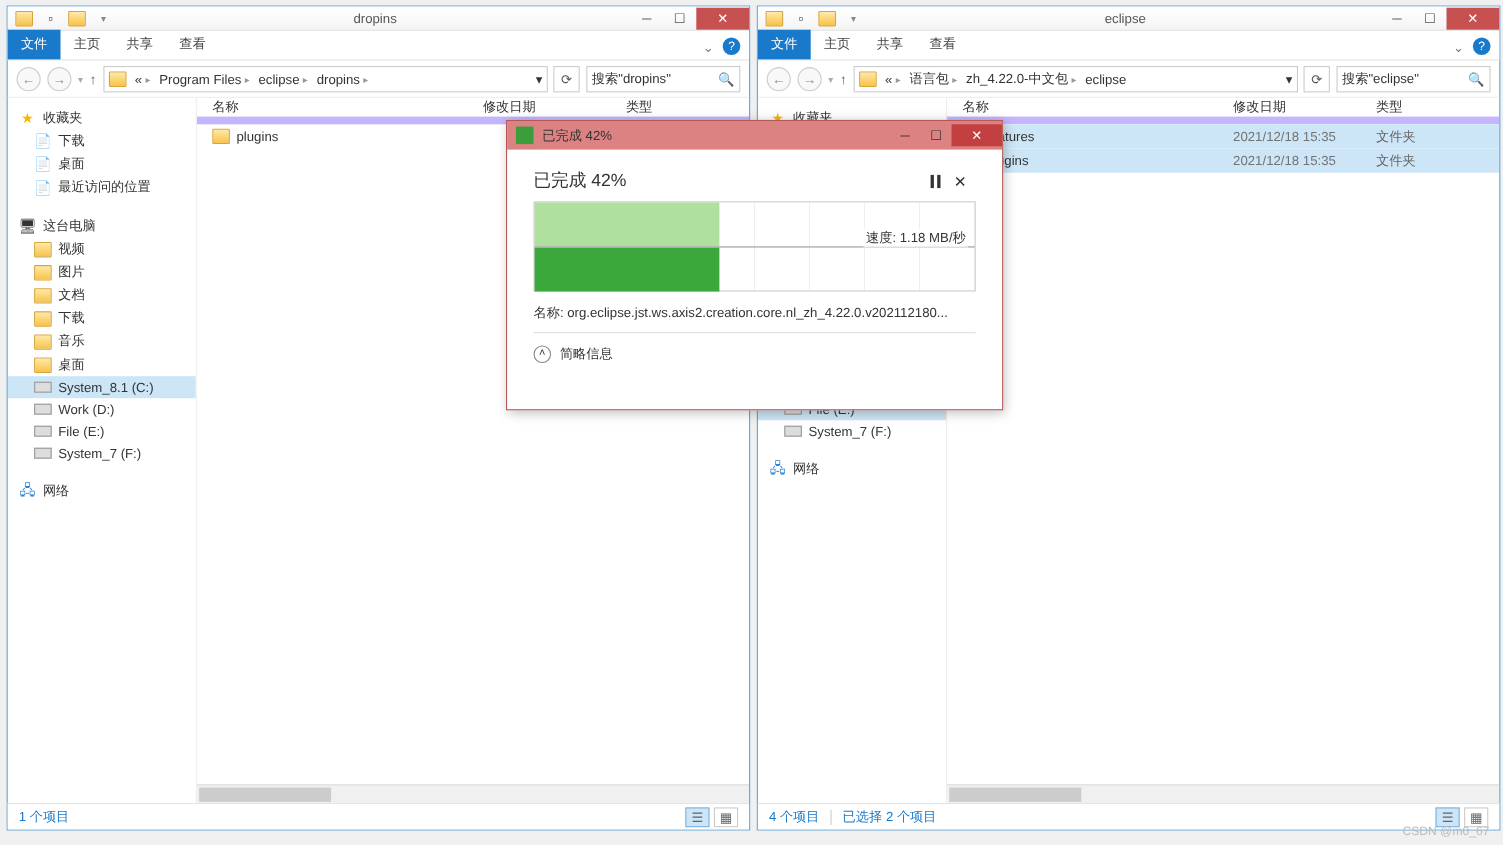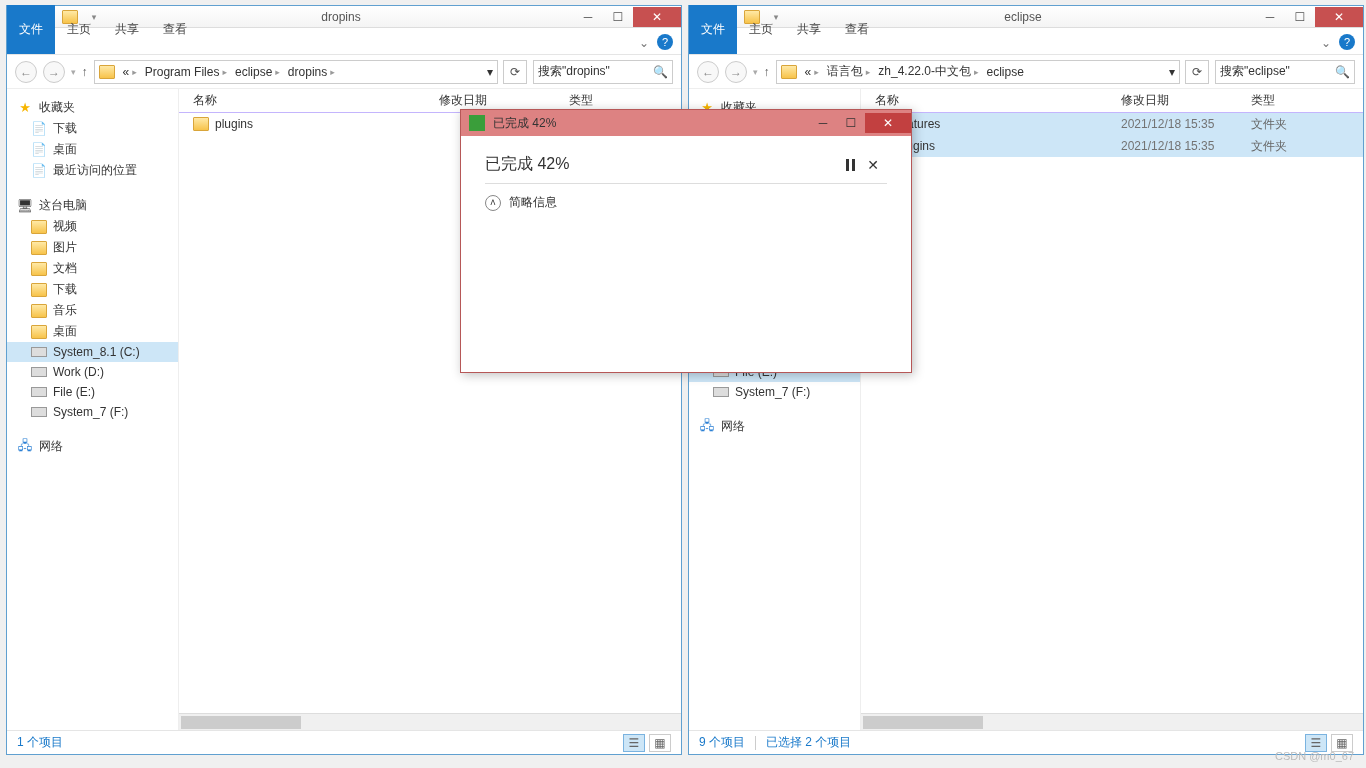--- a/index.html
+++ b/index.html
@@ -8,21 +8,21 @@
 #win-left{left:6px}
 #win-right{left:688px}
 .titlebar{height:22px;background:linear-gradient(#fff,#f4f4f4);display:flex;align-items:center;border-bottom:1px solid #ddd}
 .titlebar .qat{display:flex;gap:2px;padding:0 4px}
 .qat-ico{width:22px;height:18px;display:flex;align-items:center;justify-content:center}
 .titlebar .title{flex:1;text-align:center;color:#555}
 .win-controls{display:flex}
 .win-btn{width:30px;height:20px;display:flex;align-items:center;justify-content:center;color:#555}
 .win-btn.close{background:#c75050;color:#fff;width:48px}
 .ribbon{height:27px;background:#fff;display:flex;align-items:flex-end;border-bottom:1px solid #e5e5e5}
-.ribbon .tab{padding:16px 12px;color:#444}
+.ribbon .tab{padding:5px 12px;color:#444}
 .ribbon .tab.file{background:#1979ca;color:#fff}
 .ribbon .spacer{flex:1}
 .ribbon .chev{padding:4px 8px;color:#777}
 .ribbon .help{width:16px;height:16px;border-radius:8px;background:#1979ca;color:#fff;display:flex;align-items:center;justify-content:center;margin:0 8px 4px 0;font-size:11px}
 .addr-row{height:34px;display:flex;align-items:center;gap:6px;padding:0 8px;border-bottom:1px solid #eee}
 .nav-btn{width:22px;height:22px;border:1px solid #ccc;border-radius:11px;display:flex;align-items:center;justify-content:center;color:#888;background:#f8f8f8}
 .addr-box{flex:1;height:24px;border:1px solid #ccc;display:flex;align-items:center;overflow:hidden}
 .addr-seg{padding:0 4px;display:flex;align-items:center;gap:3px;white-space:nowrap}
 .addr-seg .tri{font-size:9px;color:#999}
 .folder-ico{width:16px;height:14px;background:linear-gradient(#ffe9a6,#f7c34a);border:1px solid #d9a53a;border-radius:1px;display:inline-block}
@@ -30,21 +30,21 @@
 .search-box{width:140px;height:24px;border:1px solid #ccc;display:flex;align-items:center;padding:0 4px;color:#888}
 .search-box .mag{margin-left:auto;color:#666}
 .body-row{flex:1;display:flex;overflow:hidden}
 .nav-pane{width:172px;border-right:1px solid #eee;overflow:auto;padding:8px 0}
 .nav-group{margin-bottom:14px}
 .nav-item{display:flex;align-items:center;gap:6px;padding:2px 10px 2px 24px;white-space:nowrap}
 .nav-item.hdr{padding-left:10px;font-weight:400}
 .nav-item.sel{background:#cde6f7}
 .nav-ico{width:16px;height:16px;display:flex;align-items:center;justify-content:center;font-size:13px}
 .file-pane{flex:1;display:flex;flex-direction:column;overflow:hidden}
-.col-headers{display:flex;height:24px;border-bottom:1px solid #c4b5fd;align-items:center;color:#555}
+.col-headers{display:flex;height:24px;border-bottom:7px solid #c4b5fd;color:#555}
 .col-name{width:260px;padding-left:14px}
 .col-date{width:130px}
 .col-type{flex:1}
 .file-list{flex:1;overflow:auto}
 .file-row{display:flex;align-items:center;height:22px}
 .file-row .fname{width:260px;padding-left:14px;display:flex;gap:6px}
 .file-row .fdate{width:130px;color:#737373}
 .file-row .ftype{flex:1;color:#666}
 .file-row.sel{background:#cde6f7}
 .hscroll{height:17px;background:#f0f0f0;border-top:1px solid #ddd;display:flex;align-items:center}
@@ -334,21 +334,21 @@
             <div class="fdate">2021/12/18 15:35</div>
             <div class="ftype">文件夹</div>
           </div>
         </div>
       <div class="hscroll">
           <div class="thumb"></div>
         </div>
     </div>
   </div>
   <div class="statusbar">
-    <span class="txt">9 个项目</span>
+    <span class="txt">4 个项目</span>
     <span style="width:1px;height:14px;background:#ccc;margin:0 10px"></span>
     <span class="txt">已选择 2 个项目</span>
     <div class="right">
       <div class="view-btn active">☰</div>
       <div class="view-btn">▦</div>
     </div>
   </div>
 </div>
 
 <div class="copy-dialog">
@@ -361,20 +361,27 @@
   </div>
   <div class="cd-body">
     <div class="cd-status-row">
       <span class="cd-status">已完成 42%</span>
       <div class="pause-ico">
           <span></span>
           <span></span>
         </div>
       <div class="x-ico">✕</div>
     </div>
+    <div class="chart">
+      <div class="fill-top" id="fill-top" style="width: 42%;"></div>
+      <div class="fill-bot" id="fill-bot" style="width: 42%;"></div>
+      <div class="midline"></div>
+      <div class="speed">速度: 1.18 MB/秒</div>
+    </div>
+    <div class="cd-info"><span>名称: </span><span>org.eclipse.jst.ws.axis2.creation.core.nl_zh_4.22.0.v202112180...</span></div>
     <div class="cd-footer">
       <span class="circ">˄</span>
       <span>简略信息</span>
     </div>
   </div>
 </div>
 
 <div class="watermark">CSDN @m0_67</div>
 
 </body></html>

